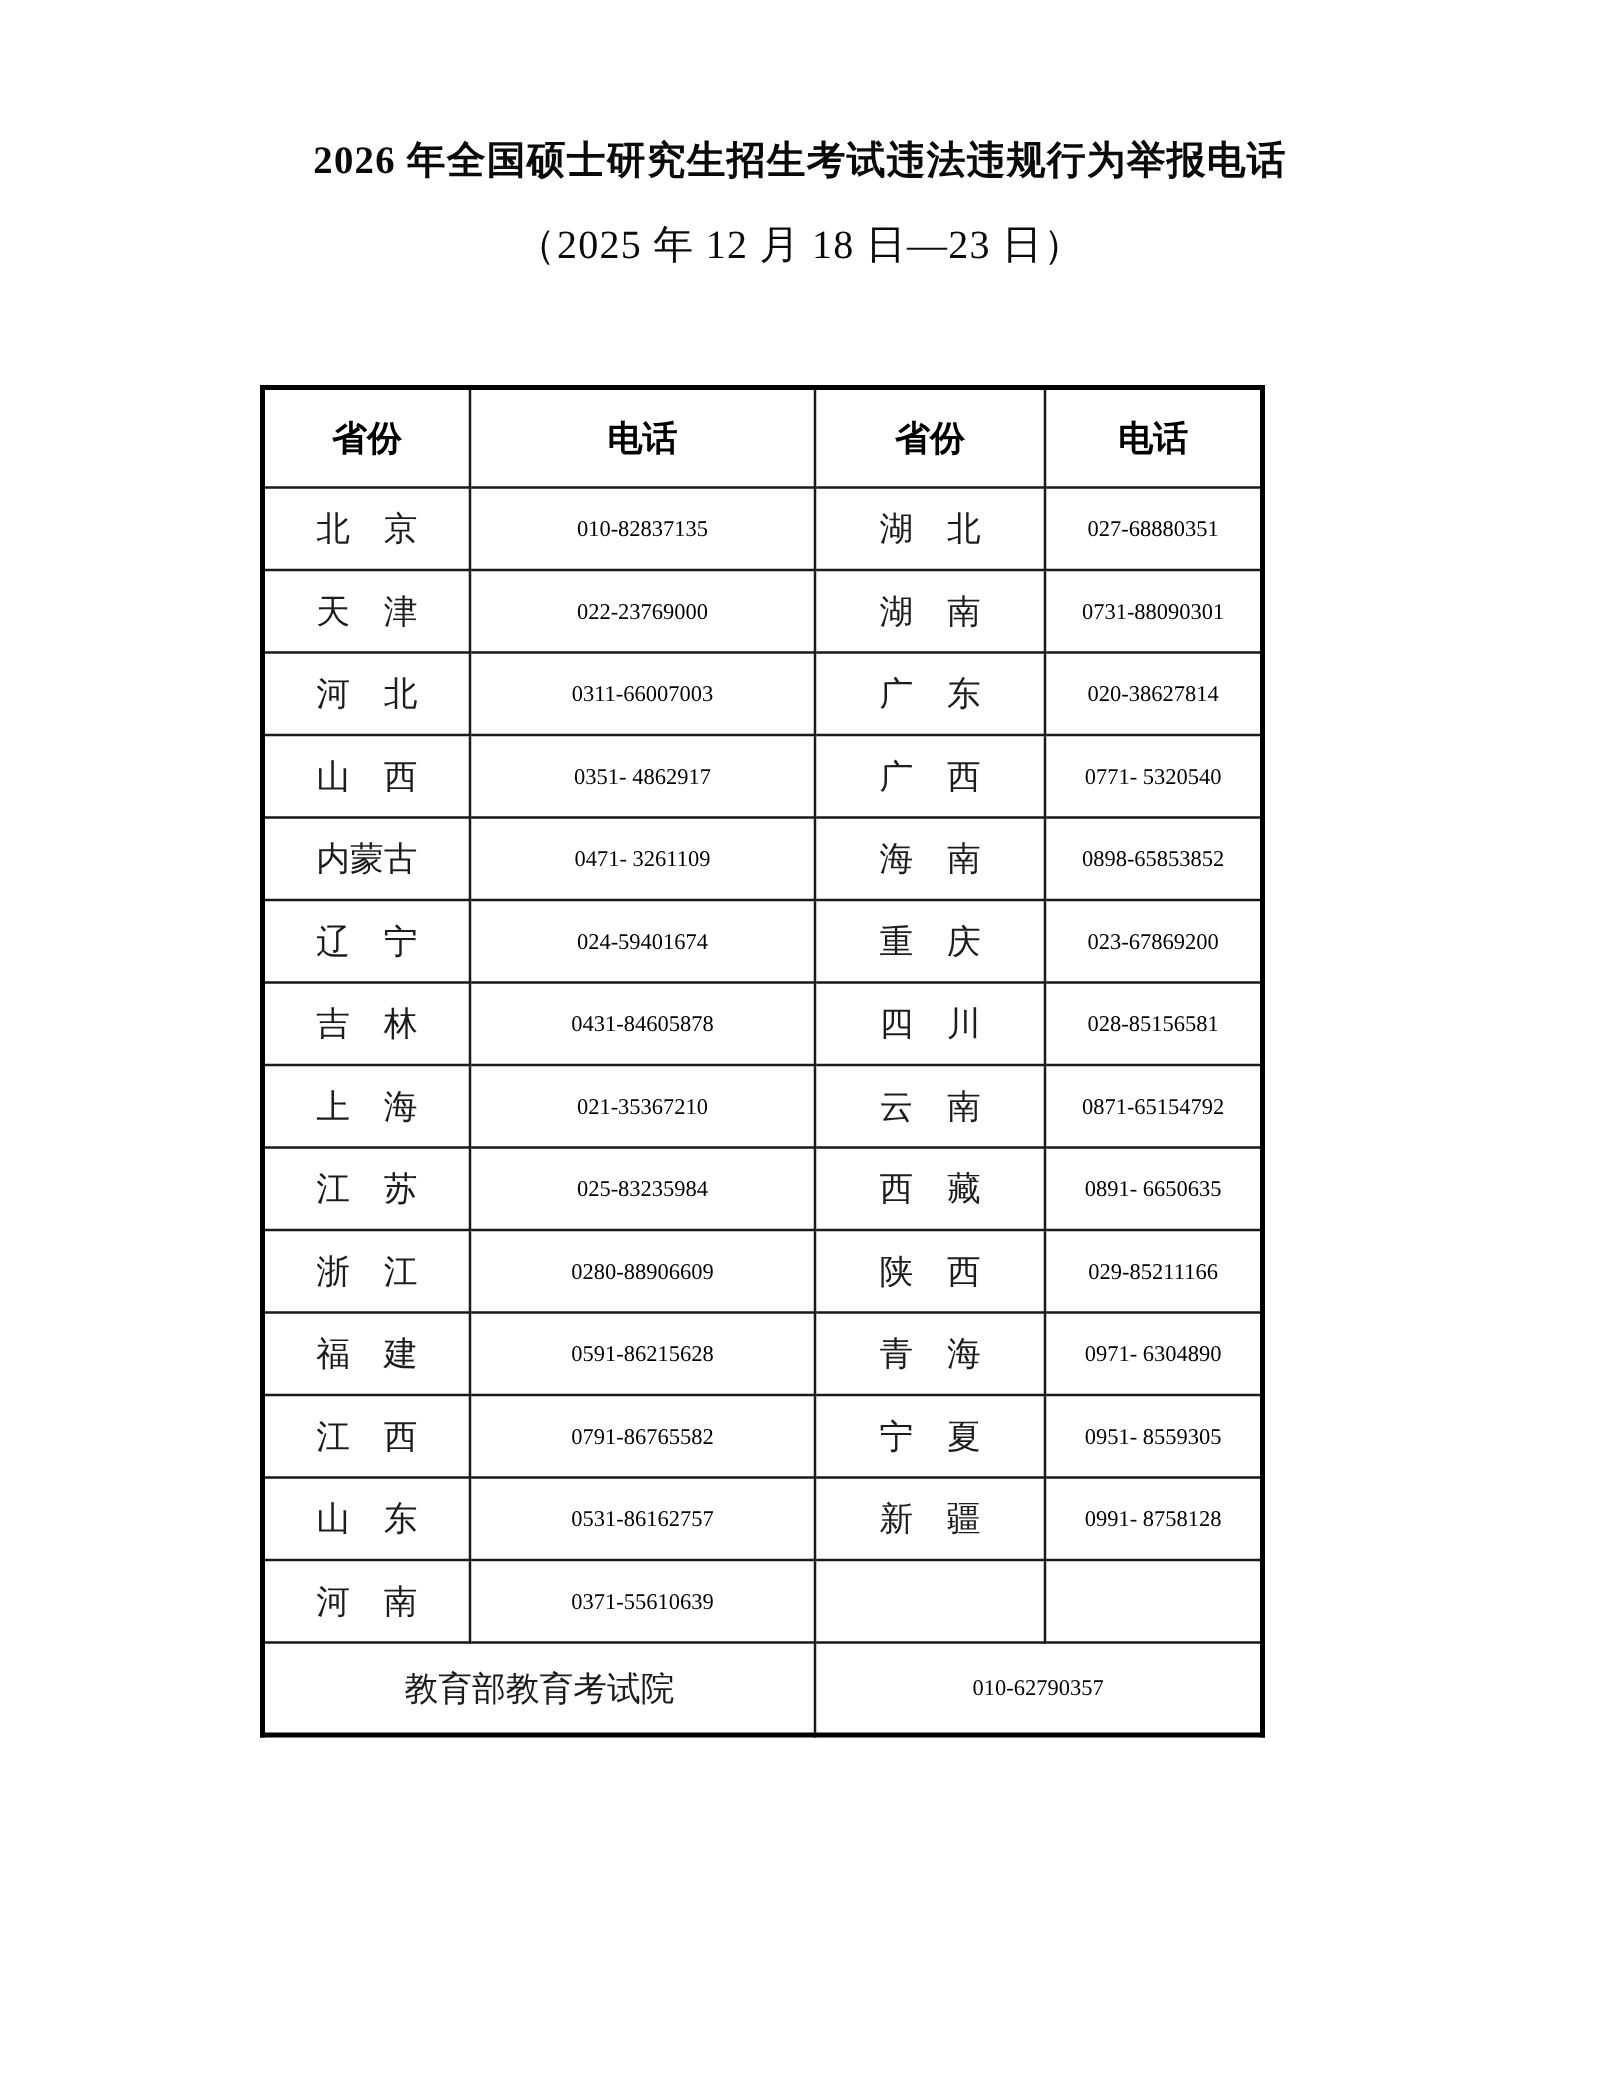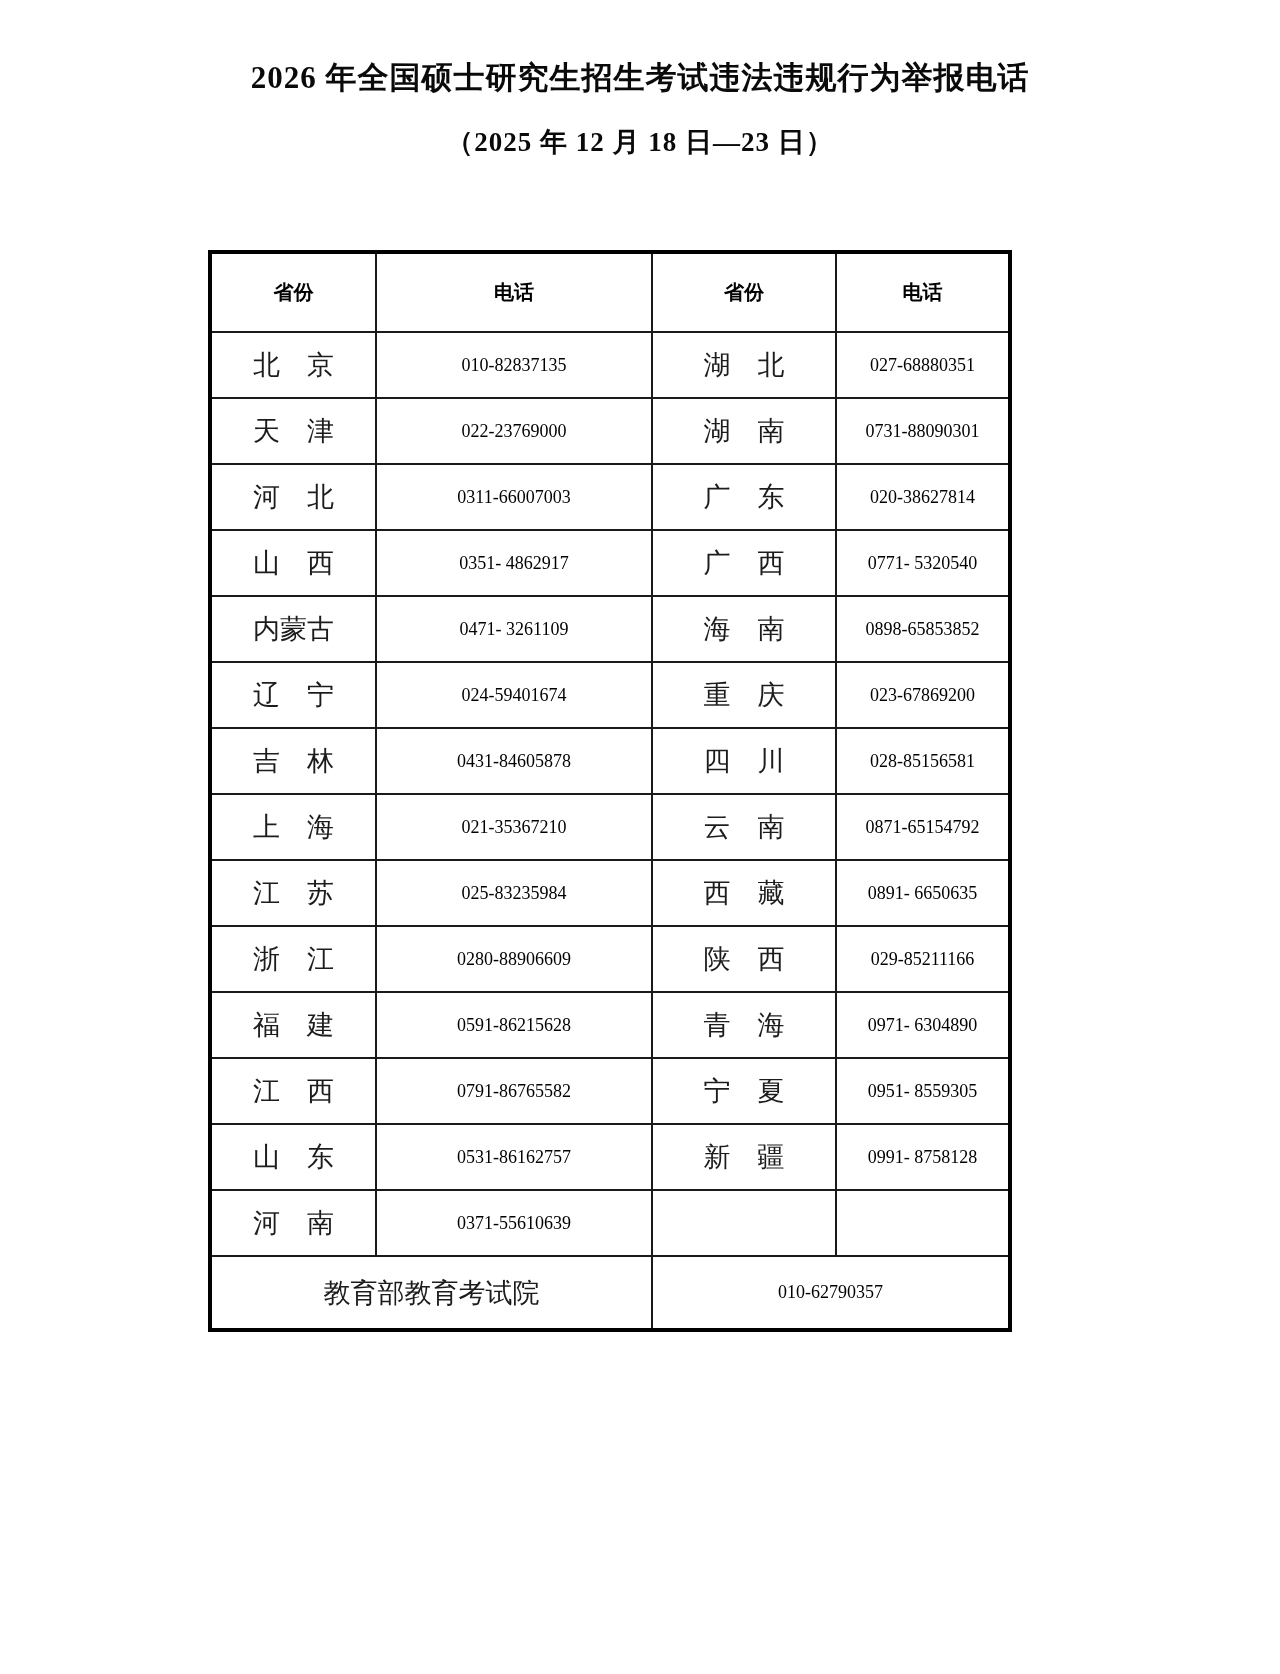--- a/index.html
+++ b/index.html
@@ -11,34 +11,34 @@
   }
   .page {
     position: relative;
     width: 1280px;
     height: 1674px;
     background: #ffffff;
     overflow: hidden;
   }
   .doc-title {
     margin: 0;
-    padding-top: 58px;
+    padding-top: 108px;
     text-align: center;
     font-size: 31px;
     font-weight: bold;
     letter-spacing: 1px;
     line-height: 1.3;
     color: #0a0a0a;
     font-family: "Liberation Serif", "DejaVu Serif", serif;
   }
   .doc-subtitle {
     margin-top: 26px;
     text-align: center;
-    font-size: 27px;
-    font-weight: bold;
+    font-size: 32px;
+    font-weight: normal;
     letter-spacing: 1px;
     color: #0a0a0a;
   }
   table.report-table {
     border-collapse: collapse;
     table-layout: fixed;
     width: 800px;
     margin: 90px 0 0 208px;
     background: #ffffff;
   }
@@ -51,21 +51,21 @@
   table.report-table th,
   table.report-table td {
     border: 2px solid #1a1a1a;
     text-align: center;
     vertical-align: middle;
     padding: 0;
     overflow: hidden;
   }
   table.report-table thead th {
     height: 80px;
-    font-size: 20px;
+    font-size: 28px;
     font-weight: bold;
     font-family: Liberation Mono, monospace;
     color: #000000;
   }
   table.report-table tbody td {
     height: 66px;
   }
   table.report-table tfoot td {
     height: 74px;
   }

